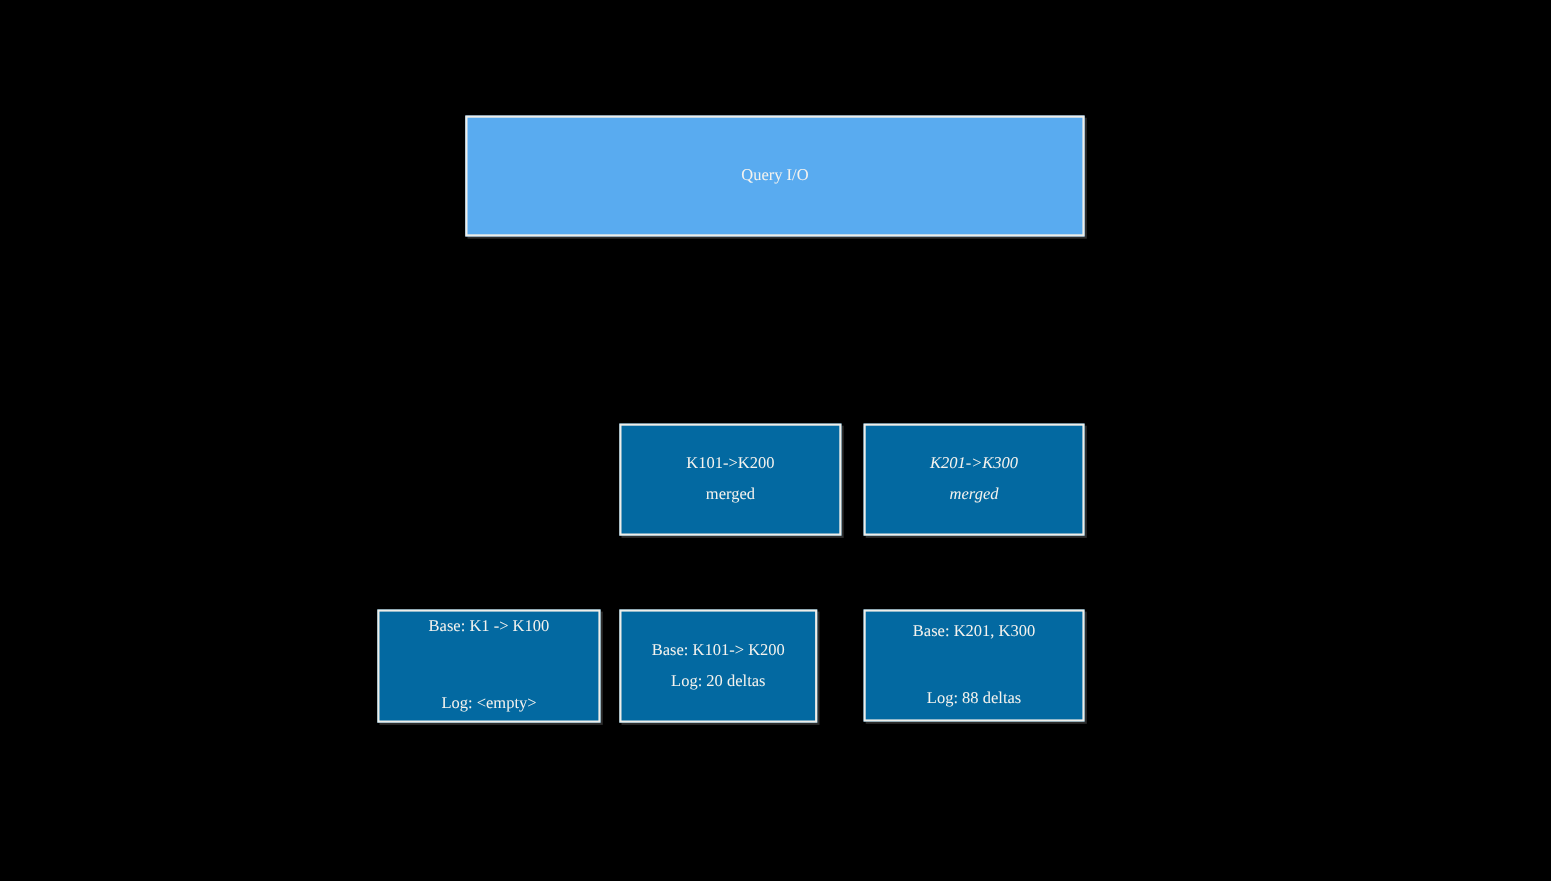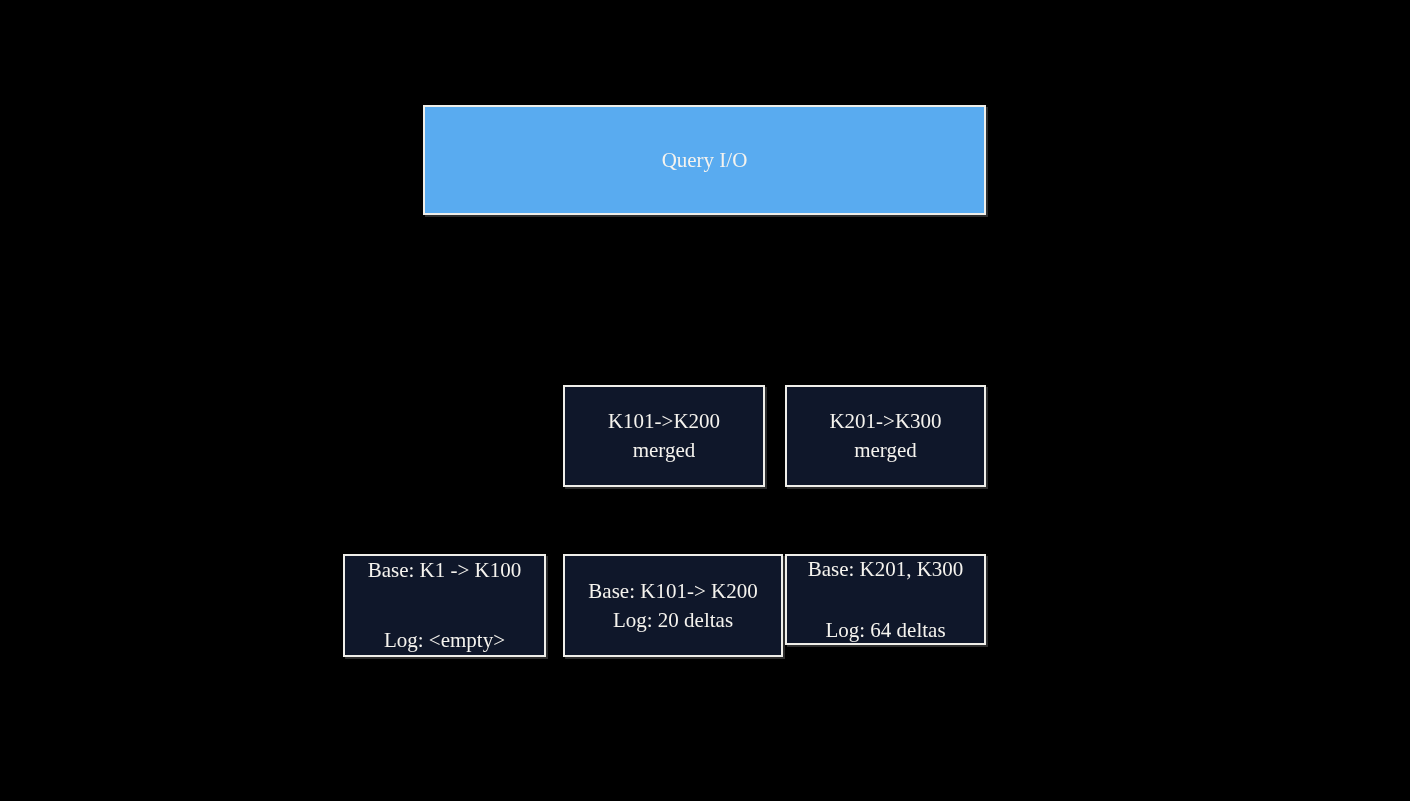--- a/index.html
+++ b/index.html
@@ -18,36 +18,36 @@
   .node {
     position: absolute;
     box-sizing: border-box;
     border: 2px solid #efeee9;
     display: flex;
     flex-direction: column;
     align-items: center;
     justify-content: center;
     text-align: center;
     color: #f5f3ee;
-    font-size: 21px;
+    font-size: 15px;
     line-height: 29px;
     box-shadow: 2px 2px 0 rgba(130,130,130,0.35);
   }
   .node-light {
     background: #59abf0;
   }
   .node-dark {
-    background: #0f172a;
+    background: #0369a1;
   }
   #query-box   { left: 423px; top: 105px; width: 563px; height: 110px; }
   #merged-box-0{ left: 563px; top: 385px; width: 202px; height: 102px; }
-  #merged-box-1{ left: 785px; top: 385px; width: 201px; height: 102px; }
+  #merged-box-1{ left: 785px; top: 385px; width: 201px; height: 102px; font-style: italic; }
   #base-box-0  { left: 343px; top: 554px; width: 203px; height: 103px; justify-content: space-between; }
-  #base-box-1  { left: 563px; top: 554px; width: 220px; height: 103px; }
-  #base-box-2  { left: 785px; top: 554px; width: 201px; height: 91px; gap: 32px; }
+  #base-box-1  { left: 563px; top: 554px; width: 180px; height: 103px; }
+  #base-box-2  { left: 785px; top: 554px; width: 201px; height: 102px; gap: 32px; }
   .line { display: block; white-space: nowrap; }
 </style>
 </head>
 <body>
 
 <div class="canvas">
 
   <div class="node node-light" id="query-box">
     <span class="line">Query I/O</span>
   </div>
@@ -67,16 +67,16 @@
     <span class="line">Log: &lt;empty&gt;</span>
   </div>
 
   <div class="node node-dark" id="base-box-1">
     <span class="line">Base: K101-&gt; K200</span>
     <span class="line">Log: 20 deltas</span>
   </div>
 
   <div class="node node-dark" id="base-box-2">
     <span class="line">Base: K201, K300</span>
-    <span class="line">Log: 64 deltas</span>
+    <span class="line">Log: 88 deltas</span>
   </div>
 
 </div>
 
 </body></html>

